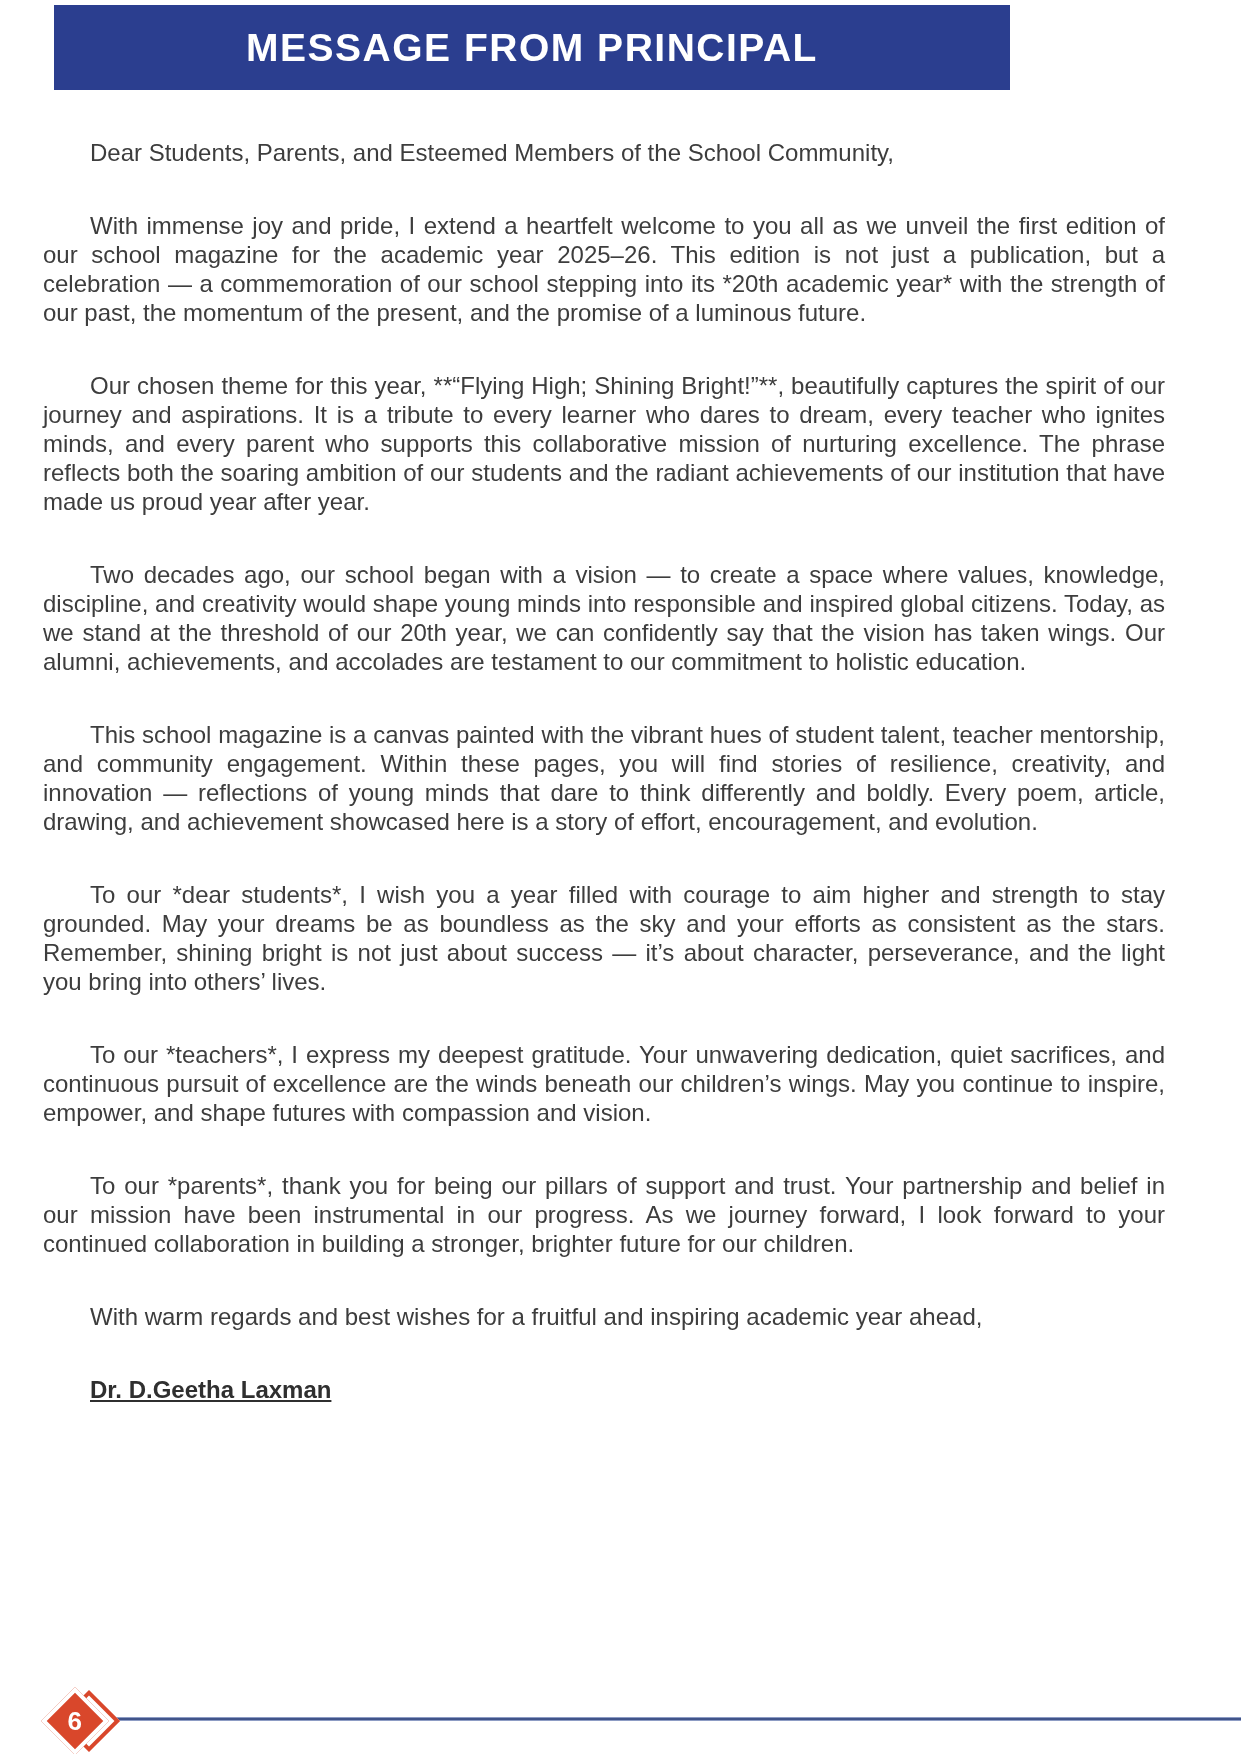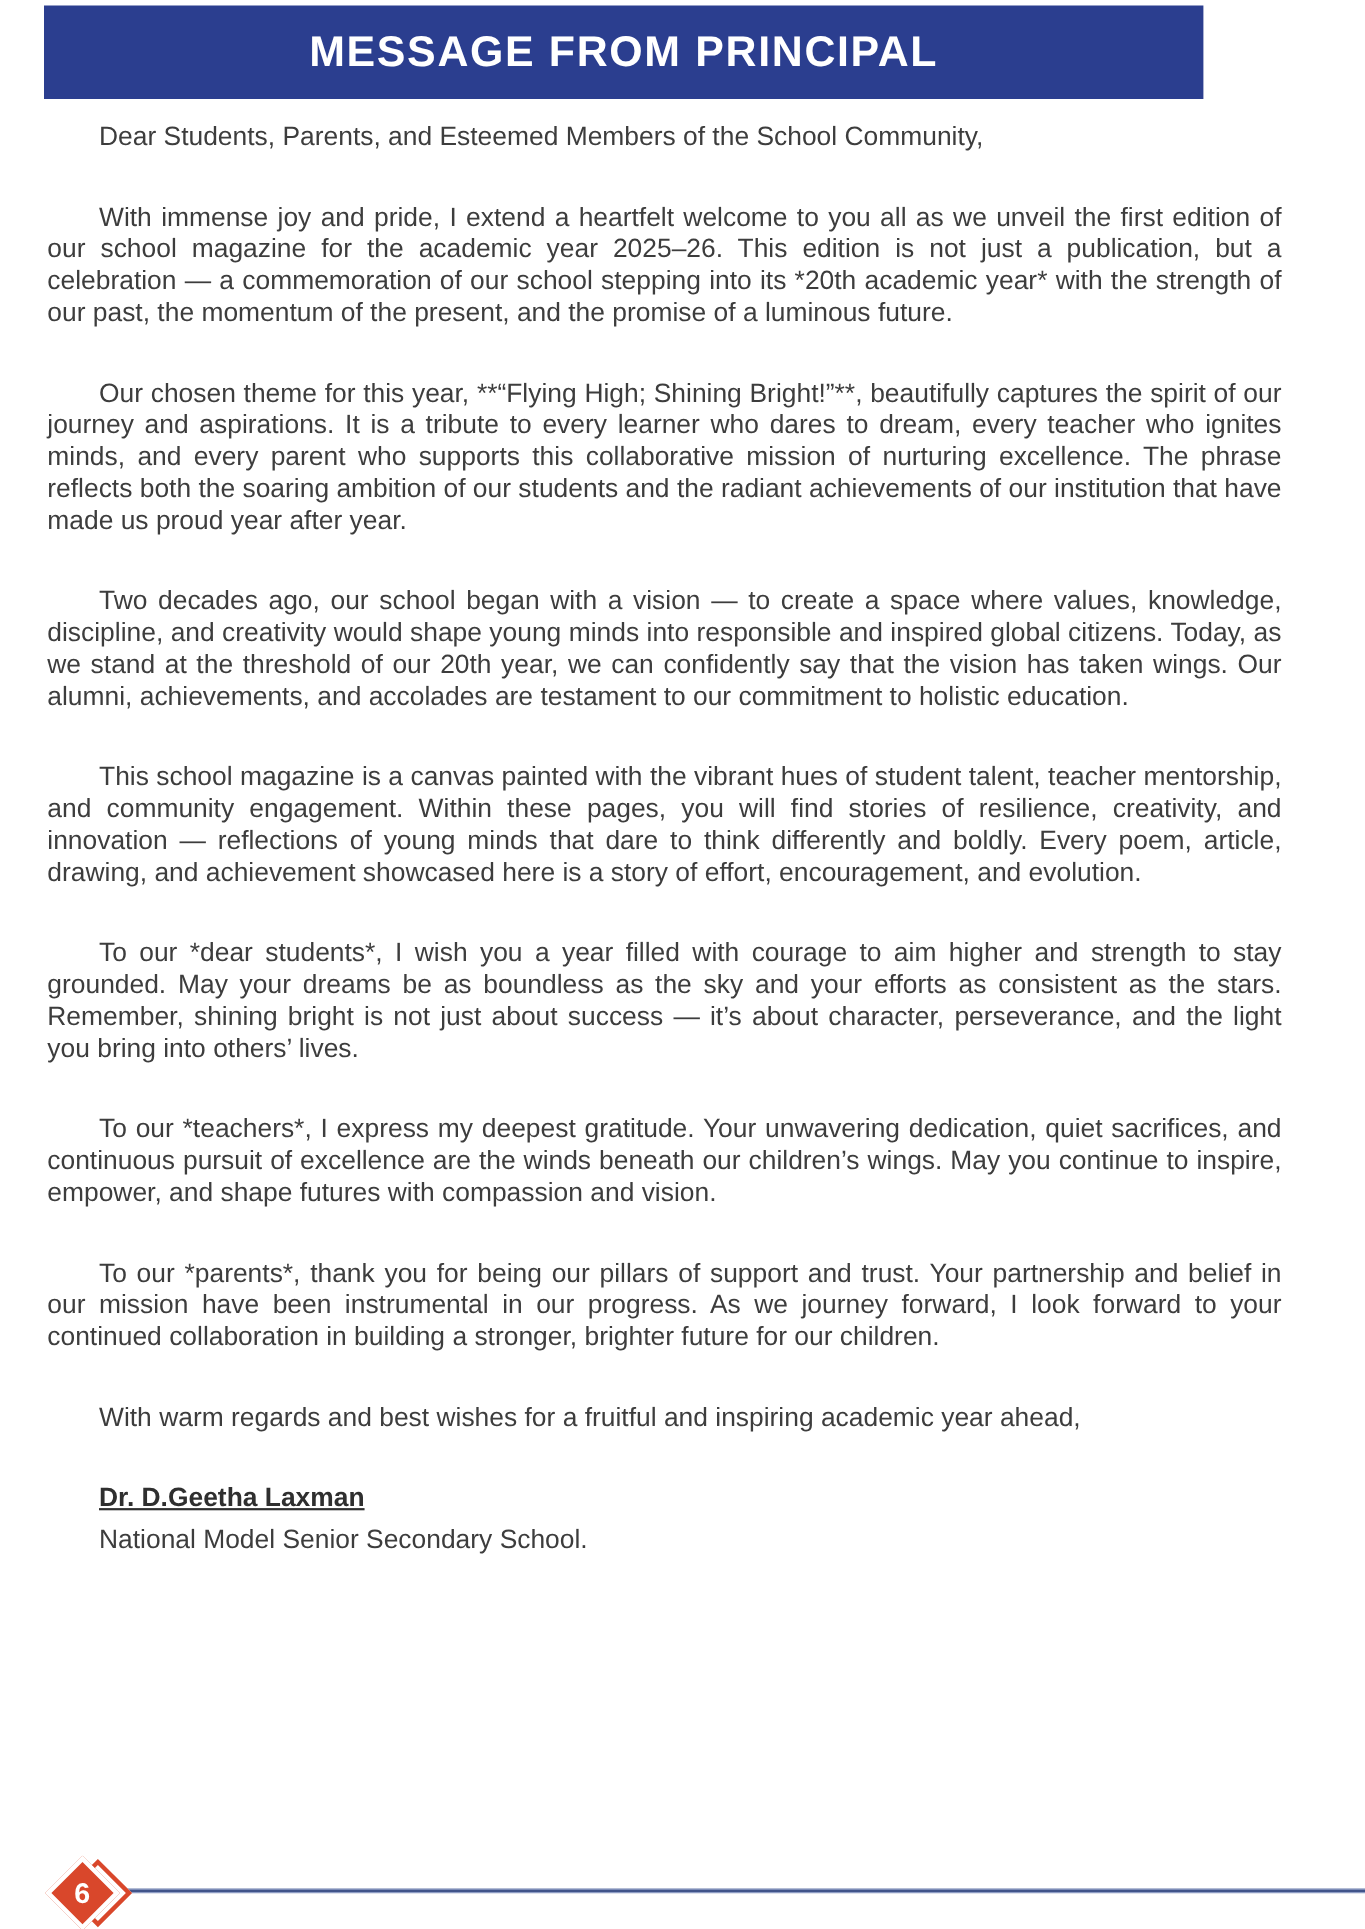--- a/index.html
+++ b/index.html
@@ -12,35 +12,35 @@
   html,body{margin:0;padding:0;}
   body{
     width:1241px;height:1754px;
     background:#ffffff;
     font-family:"Liberation Sans", sans-serif;
     position:relative;
     overflow:hidden;
   }
   .banner{
     position:absolute;
-    left:40px;top:5px;
-    width:1054px;height:85px;
+    left:54px;top:5px;
+    width:956px;height:85px;
     background:var(--banner-blue);
     display:flex;align-items:center;justify-content:center;
   }
   .banner h1{
     margin:0;
     color:#ffffff;
     font-size:39px;
     font-weight:bold;
     letter-spacing:1.5px;
   }
   .letter{
     position:absolute;
-    left:43px;top:110px;
+    left:43px;top:138px;
     width:1122px;
     color:var(--text-color);
     font-size:24px;
     line-height:29px;
     text-align:justify;
   }
   .letter p{
     margin:0 0 44px 0;
     text-indent:47px;
   }
@@ -98,21 +98,20 @@
         <p>Our chosen theme for this year, **“Flying High; Shining Bright!”**, beautifully captures the spirit of our journey and aspirations. It is a tribute to every learner who dares to dream, every teacher who ignites minds, and every parent who supports this collaborative mission of nurturing excellence. The phrase reflects both the soaring ambition of our students and the radiant achievements of our institution that have made us proud year after year.</p>
         <p>Two decades ago, our school began with a vision — to create a space where values, knowledge, discipline, and creativity would shape young minds into responsible and inspired global citizens. Today, as we stand at the threshold of our 20th year, we can confidently say that the vision has taken wings. Our alumni, achievements, and accolades are testament to our commitment to holistic education.</p>
         <p>This school magazine is a canvas painted with the vibrant hues of student talent, teacher mentorship, and community engagement. Within these pages, you will find stories of resilience, creativity, and innovation — reflections of young minds that dare to think differently and boldly. Every poem, article, drawing, and achievement showcased here is a story of effort, encouragement, and evolution.</p>
         <p>To our *dear students*, I wish you a year filled with courage to aim higher and strength to stay grounded. May your dreams be as boundless as the sky and your efforts as consistent as the stars. Remember, shining bright is not just about success — it’s about character, perseverance, and the light you bring into others’ lives.</p>
         <p>To our *teachers*, I express my deepest gratitude. Your unwavering dedication, quiet sacrifices, and continuous pursuit of excellence are the winds beneath our children’s wings. May you continue to inspire, empower, and shape futures with compassion and vision.</p>
         <p>To our *parents*, thank you for being our pillars of support and trust. Your partnership and belief in our mission have been instrumental in our progress. As we journey forward, I look forward to your continued collaboration in building a stronger, brighter future for our children.</p>
       </div>
 
     <p class="closing">With warm regards and best wishes for a fruitful and inspiring academic year ahead,</p>
     <p class="sig bold">Dr. D.Geetha Laxman</p>
-    <p class="sig">National Model Senior Secondary School.</p>
   </main>
 
   <footer>
     <div class="page-chevron"></div>
     <div class="page-diamond">
       <span>6</span>
     </div>
     <div class="footer-rule"></div>
   </footer>
 

